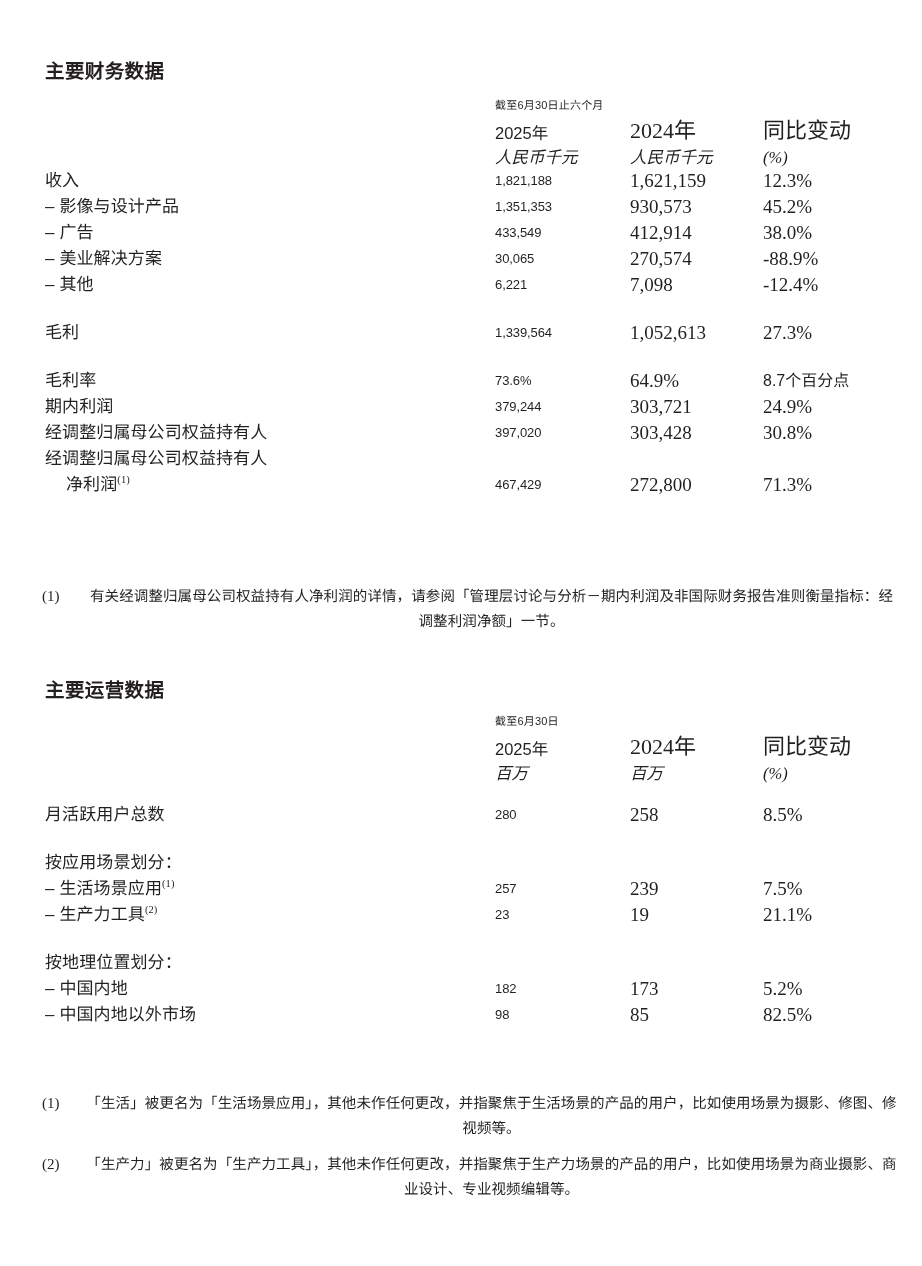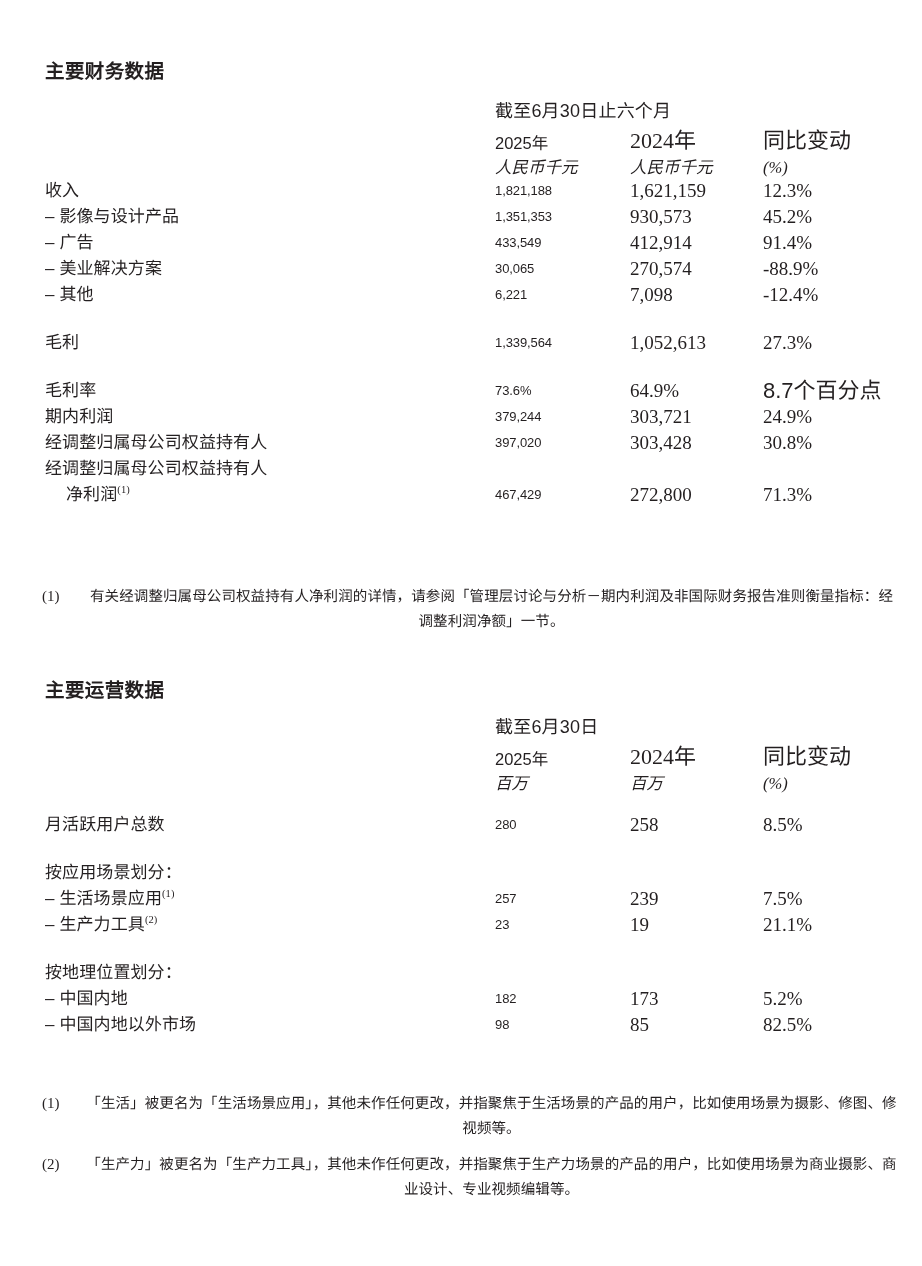--- a/index.html
+++ b/index.html
@@ -57,21 +57,21 @@
   .tbl td, .tbl th {
     padding: 0;
     vertical-align: bottom;
     font-weight: normal;
     text-align: left;
   }
 
   
   .hdr-span {
     text-align: center;
-    font-size: 18px;
+    font-size: 11px;
     font-weight: bold;
     white-space: nowrap;
     padding-bottom: 3px;
     letter-spacing: 0.2px;
   }
   .hdr-y1 {
     text-align: right;
     font-size: 16.5px;
     font-weight: bold;
     white-space: nowrap;
@@ -122,21 +122,21 @@
   }
   .v2, .v3 {
     text-align: right;
     font-size: 19px;
     font-family: "Liberation Serif", "DejaVu Serif", serif;
     white-space: nowrap;
     line-height: 26px;
   }
   .v3.wide {
     font-family: "Liberation Sans", "DejaVu Sans", sans-serif;
-    font-size: 22px;
+    font-size: 16px;
   }
   tr.gap-lg > td { padding-top: 22px; }
   tr.gap-md > td { padding-top: 18px; }
 
   sup {
     font-size: 10.5px;
     vertical-align: super;
     line-height: 0;
     font-family: "Liberation Serif", "DejaVu Serif", serif;
   }
@@ -211,21 +211,21 @@
         <tr>
           <td class="row-label">– 影像与设计产品</td>
           <td class="v1">1,351,353</td>
           <td class="v2">930,573</td>
           <td class="v3">45.2%</td>
         </tr>
         <tr>
           <td class="row-label">– 广告</td>
           <td class="v1">433,549</td>
           <td class="v2">412,914</td>
-          <td class="v3">91.4%</td>
+          <td class="v3">38.0%</td>
         </tr>
         <tr>
           <td class="row-label">– 美业解决方案</td>
           <td class="v1">30,065</td>
           <td class="v2">270,574</td>
           <td class="v3">-88.9%</td>
         </tr>
         <tr>
           <td class="row-label">– 其他</td>
           <td class="v1">6,221</td>

